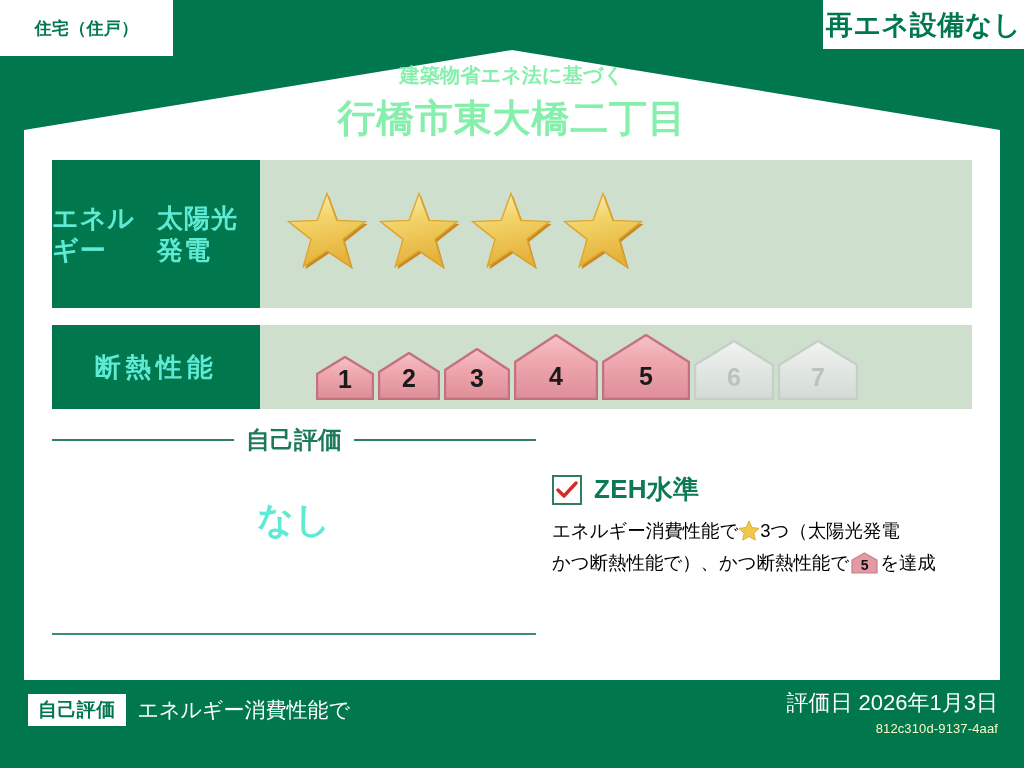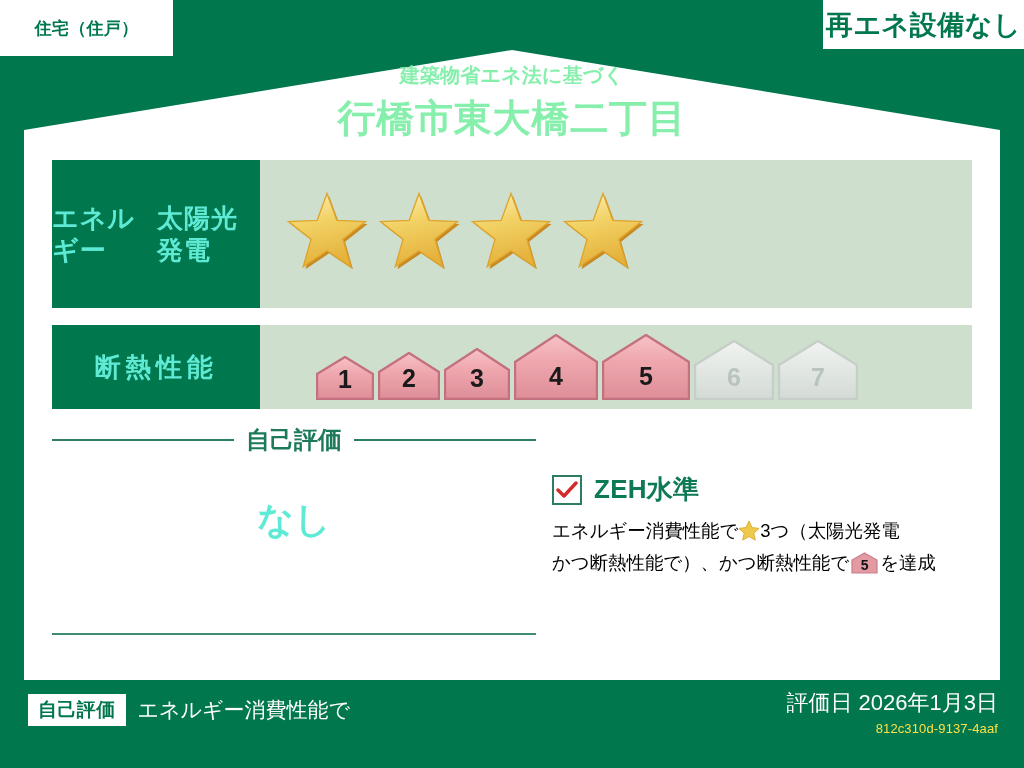--- a/index.html
+++ b/index.html
@@ -87,21 +87,21 @@
   
   .footer{position:absolute;left:0;bottom:0;width:1024px;height:88px;color:#fff;}
   .foot-left{position:absolute;left:28px;top:14px;display:flex;align-items:center;gap:12px;}
   .foot-badge{
     background:#fff;color:#00774D;font-weight:bold;font-size:19px;
     padding:3px 10px;letter-spacing:.02em;
   }
   .foot-addr{font-size:21px;color:#fff;}
   .foot-right{position:absolute;right:26px;top:8px;text-align:right;}
   .foot-date{font-size:22px;color:#fff;}
-  .foot-id{font-size:13px;color:#fde047;margin-top:3px;letter-spacing:.01em;}
+  .foot-id{font-size:13px;color:#fef9c3;margin-top:3px;letter-spacing:.01em;}
 </style>
 </head>
 <body>
 
 <div class="stage">
 
   <div class="house-white"></div>
 
   <div class="corner-badge" id="badge-type">
     <span>住宅（住戸）</span>

